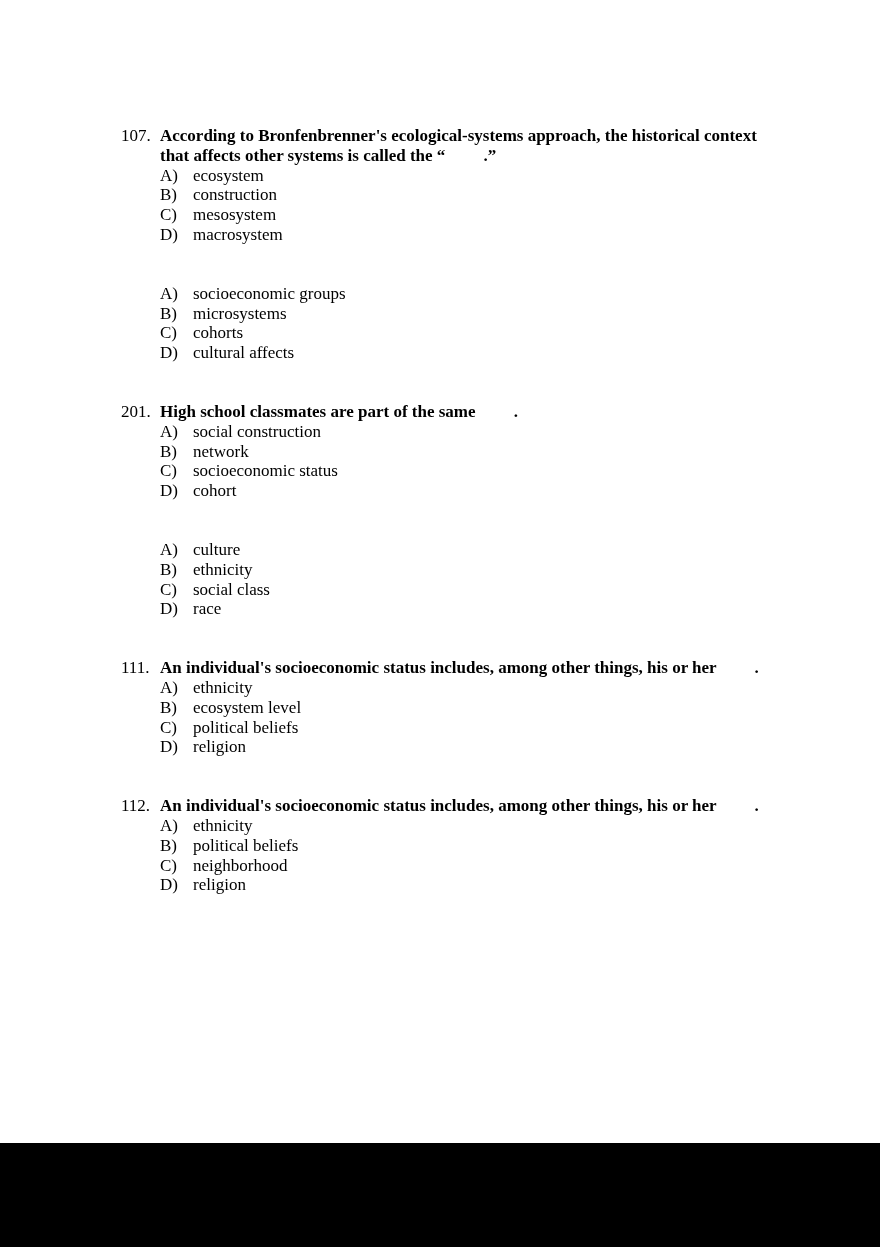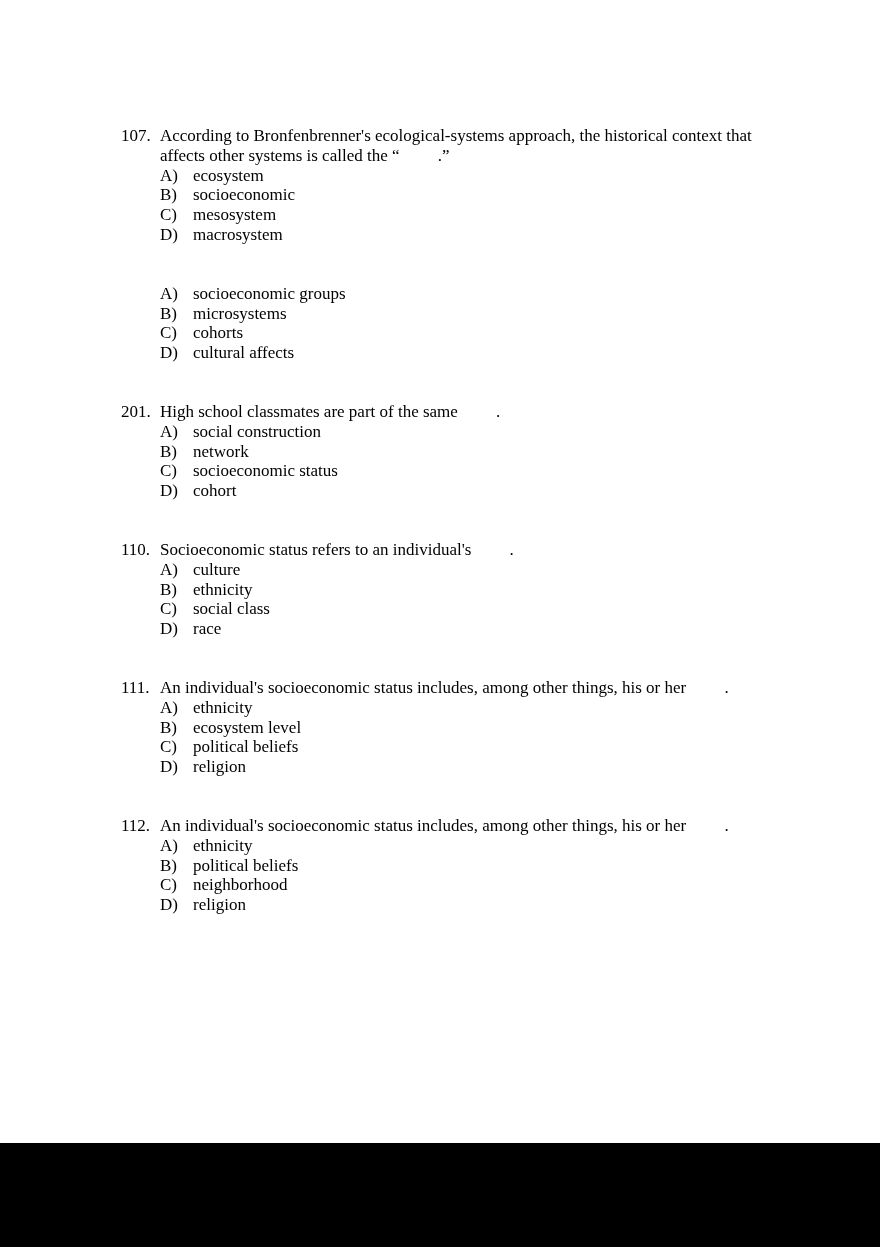--- a/index.html
+++ b/index.html
@@ -37,20 +37,21 @@
   .q-head {
     display: flex;
     align-items: flex-start;
   }
   .q-num {
     width: 39px;
     flex: 0 0 39px;
   }
   .q-stem {
     width: 618px;
+    font-weight: bold;
   }
   .option {
     display: flex;
     margin-left: 39px;
   }
   .opt-letter {
     width: 33px;
     flex: 0 0 33px;
   }
   .opt-text {
@@ -75,21 +76,21 @@
       <div class="q-head">
         <span class="q-num">107.</span>
         <span class="q-stem">According to Bronfenbrenner's ecological-systems approach, the historical context that affects other systems is called the “&nbsp;&nbsp;&nbsp;&nbsp;&nbsp;&nbsp;&nbsp;&nbsp;&nbsp;.”</span>
       </div>
       <div class="option">
         <span class="opt-letter">A)</span>
         <span class="opt-text">ecosystem</span>
       </div>
       <div class="option">
         <span class="opt-letter">B)</span>
-        <span class="opt-text">socioeconomic</span>
+        <span class="opt-text">construction</span>
       </div>
       <div class="option">
         <span class="opt-letter">C)</span>
         <span class="opt-text">mesosystem</span>
       </div>
       <div class="option">
         <span class="opt-letter">D)</span>
         <span class="opt-text">macrosystem</span>
       </div>
     </div>
@@ -130,24 +131,20 @@
         <span class="opt-letter">C)</span>
         <span class="opt-text">socioeconomic status</span>
       </div>
       <div class="option">
         <span class="opt-letter">D)</span>
         <span class="opt-text">cohort</span>
       </div>
     </div>
 
     <div class="question">
-      <div class="q-head">
-        <span class="q-num">110.</span>
-        <span class="q-stem">Socioeconomic status refers to an individual's &nbsp;&nbsp;&nbsp;&nbsp;&nbsp;&nbsp;&nbsp;&nbsp;.</span>
-      </div>
       <div class="option">
         <span class="opt-letter">A)</span>
         <span class="opt-text">culture</span>
       </div>
       <div class="option">
         <span class="opt-letter">B)</span>
         <span class="opt-text">ethnicity</span>
       </div>
       <div class="option">
         <span class="opt-letter">C)</span>

